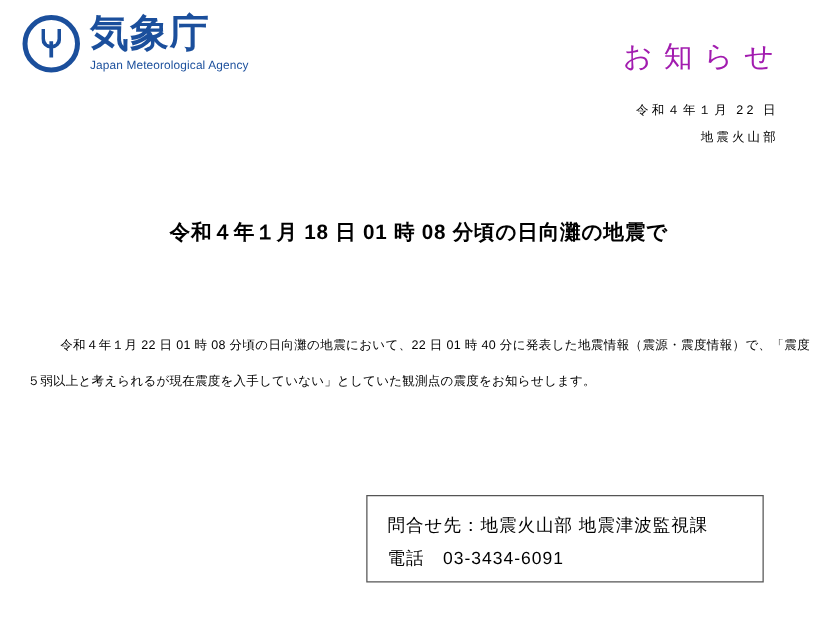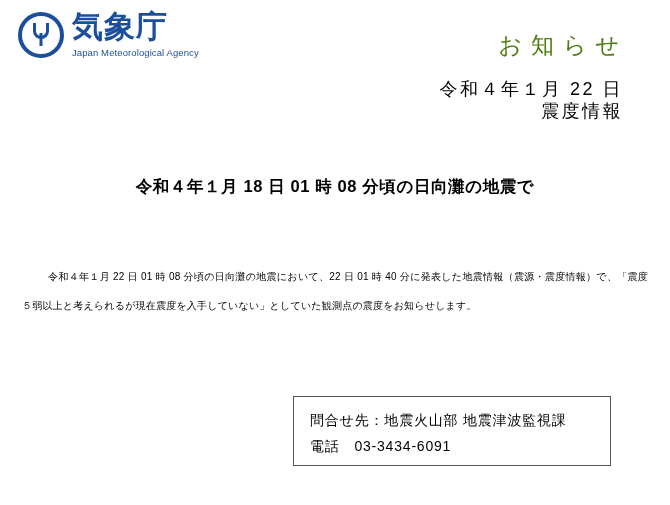--- a/index.html
+++ b/index.html
@@ -84,29 +84,29 @@
     line-height: 12px;
     margin-top: 3px;
     white-space: nowrap;
   }
   .notice-title {
     position: absolute;
     right: 42px;
     top: 30px;
     font-size: 23px;
     letter-spacing: 9px;
-    color: #4d7c0f;
+    color: #a21caf;
     white-space: nowrap;
   }
   .header-meta {
     position: absolute;
     right: 47px;
     top: 78px;
     text-align: right;
-    font-size: 18px;
+    font-size: 10px;
     line-height: 22px;
     letter-spacing: 2.5px;
     white-space: nowrap;
   }
 
   .rule {
     position: absolute;
     left: 0;
     right: 0;
     top: 137px;
@@ -176,21 +176,21 @@
       <div class="logo-text">
         <div class="logo-jp">気象庁</div>
         <div class="logo-en">Japan Meteorological Agency</div>
       </div>
     </div>
 
     <div class="notice-title">お知らせ</div>
 
     <div class="header-meta">
       <div>令和４年１月 22 日</div>
-      <div>震度情報</div>
+      <div>地震火山部</div>
     </div>
 
   </div>
 
   <div class="rule"></div>
 
   <div class="doc-title">
     <div>令和４年１月 18 日 01 時 08 分頃の日向灘の地震で</div>
   </div>
 

